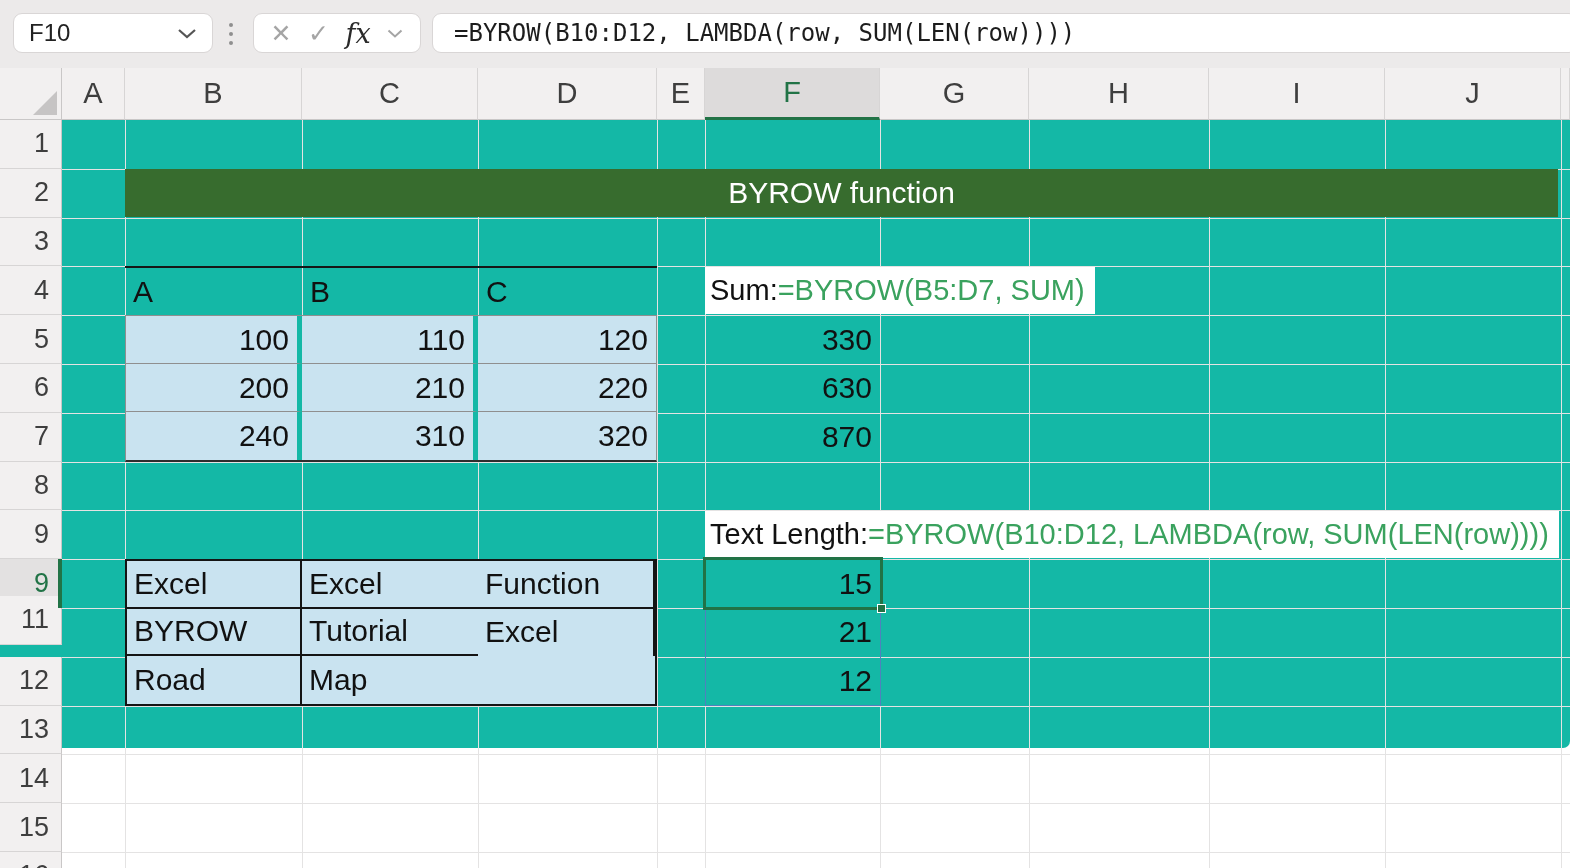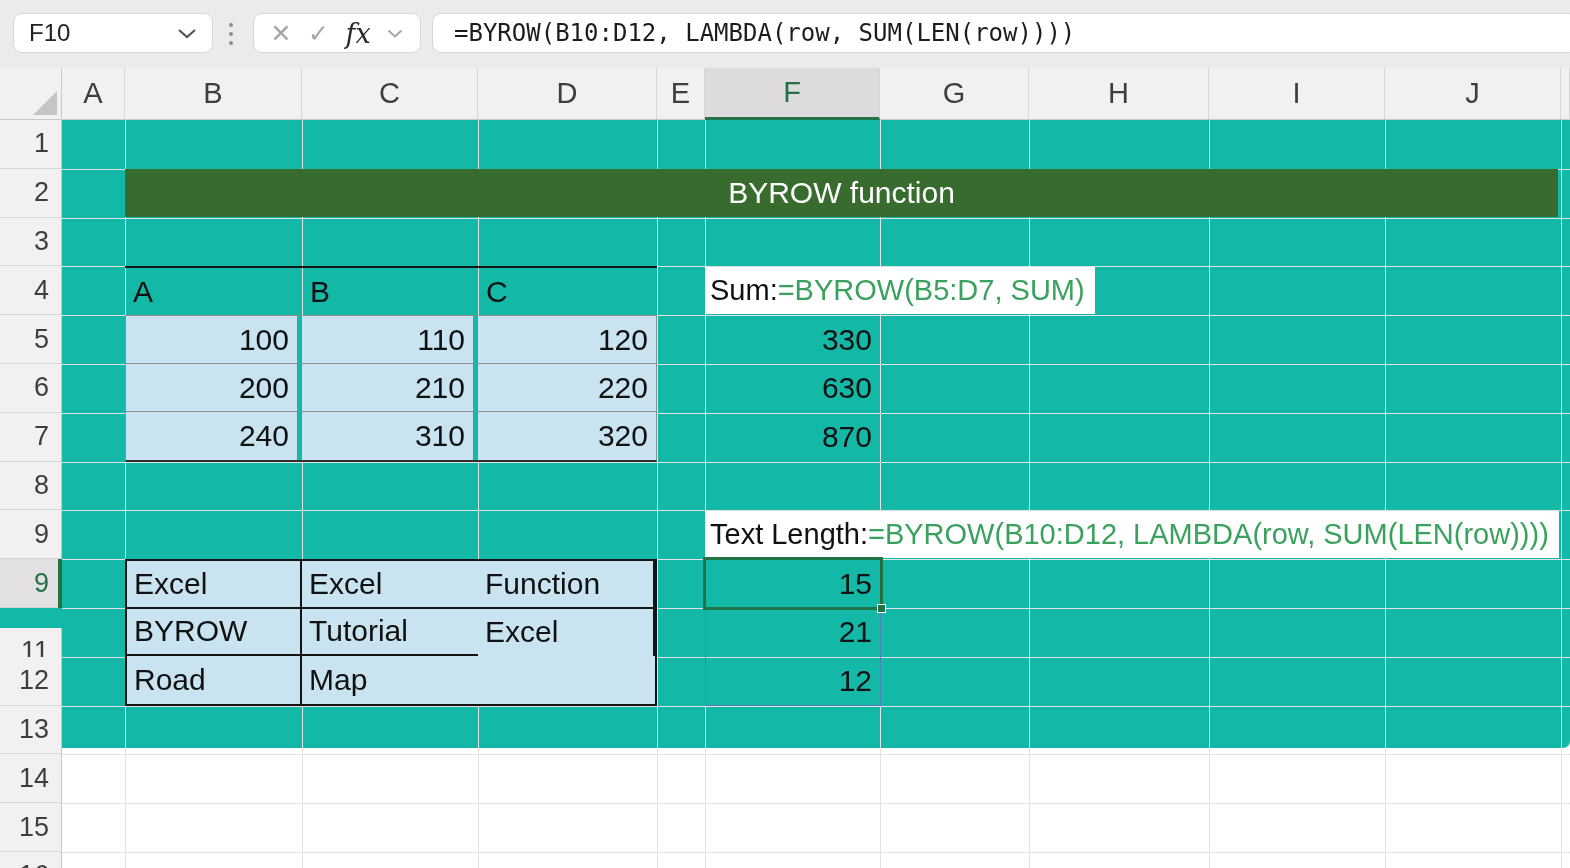--- a/index.html
+++ b/index.html
@@ -102,21 +102,21 @@
       <div class="rowhdr" style="top: 120px; height: 48.8px;">1</div>
       <div class="rowhdr" style="top: 168.8px; height: 48.8px;">2</div>
       <div class="rowhdr" style="top: 217.6px; height: 48.8px;">3</div>
       <div class="rowhdr" style="top: 266.4px; height: 48.8px;">4</div>
       <div class="rowhdr" style="top: 315.2px; height: 48.8px;">5</div>
       <div class="rowhdr" style="top: 364px; height: 48.8px;">6</div>
       <div class="rowhdr" style="top: 412.8px; height: 48.8px;">7</div>
       <div class="rowhdr" style="top: 461.6px; height: 48.8px;">8</div>
       <div class="rowhdr" style="top: 510.4px; height: 48.8px;">9</div>
       <div class="rowhdr sel" style="top: 559.2px; height: 48.8px;">9</div>
-      <div class="rowhdr" style="top: 628px; height: 48.8px;">11</div>
+      <div class="rowhdr" style="top: 596px; height: 48.8px;">11</div>
       <div class="rowhdr" style="top: 656.8px; height: 48.8px;">12</div>
       <div class="rowhdr" style="top: 705.6px; height: 48.8px;">13</div>
       <div class="rowhdr" style="top: 754.4px; height: 48.8px;">14</div>
       <div class="rowhdr" style="top: 803.2px; height: 48.8px;">15</div>
       <div class="rowhdr" style="top: 852px; height: 48.8px;">16</div>
       <div class="rowbar" style="top: 559.2px; height: 48.8px;"></div>
     </div>
   <div id="gridlines">
       <div class="gl" style="left: 125px; top: 120px; width: 1px; height: 748px;"></div>
       <div class="gl" style="left: 302px; top: 120px; width: 1px; height: 748px;"></div>

